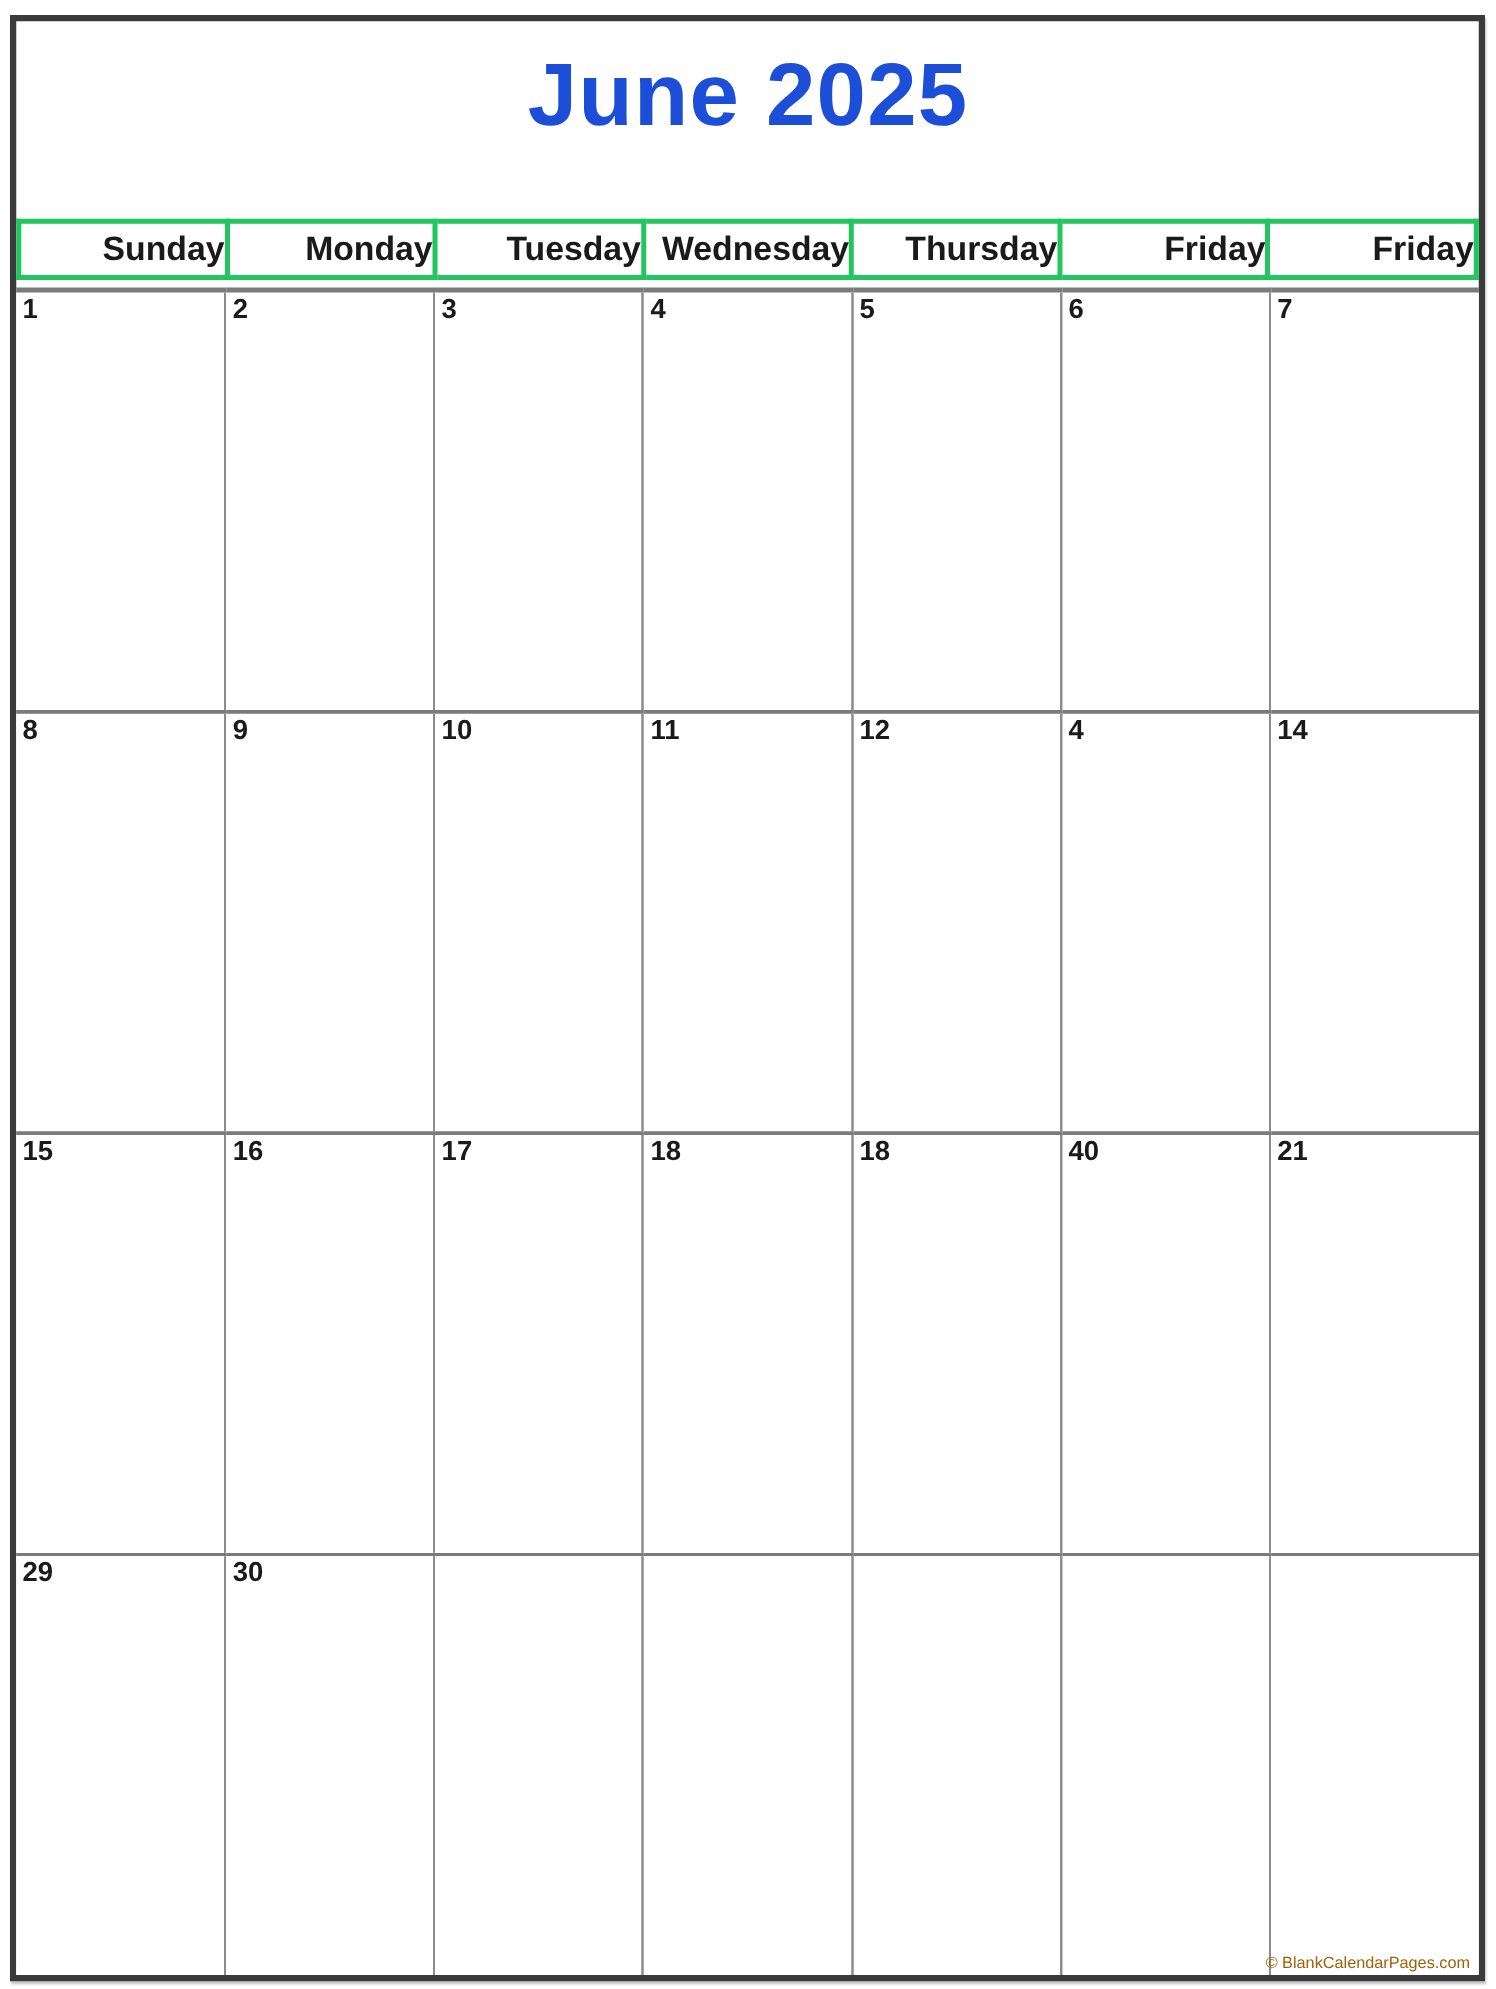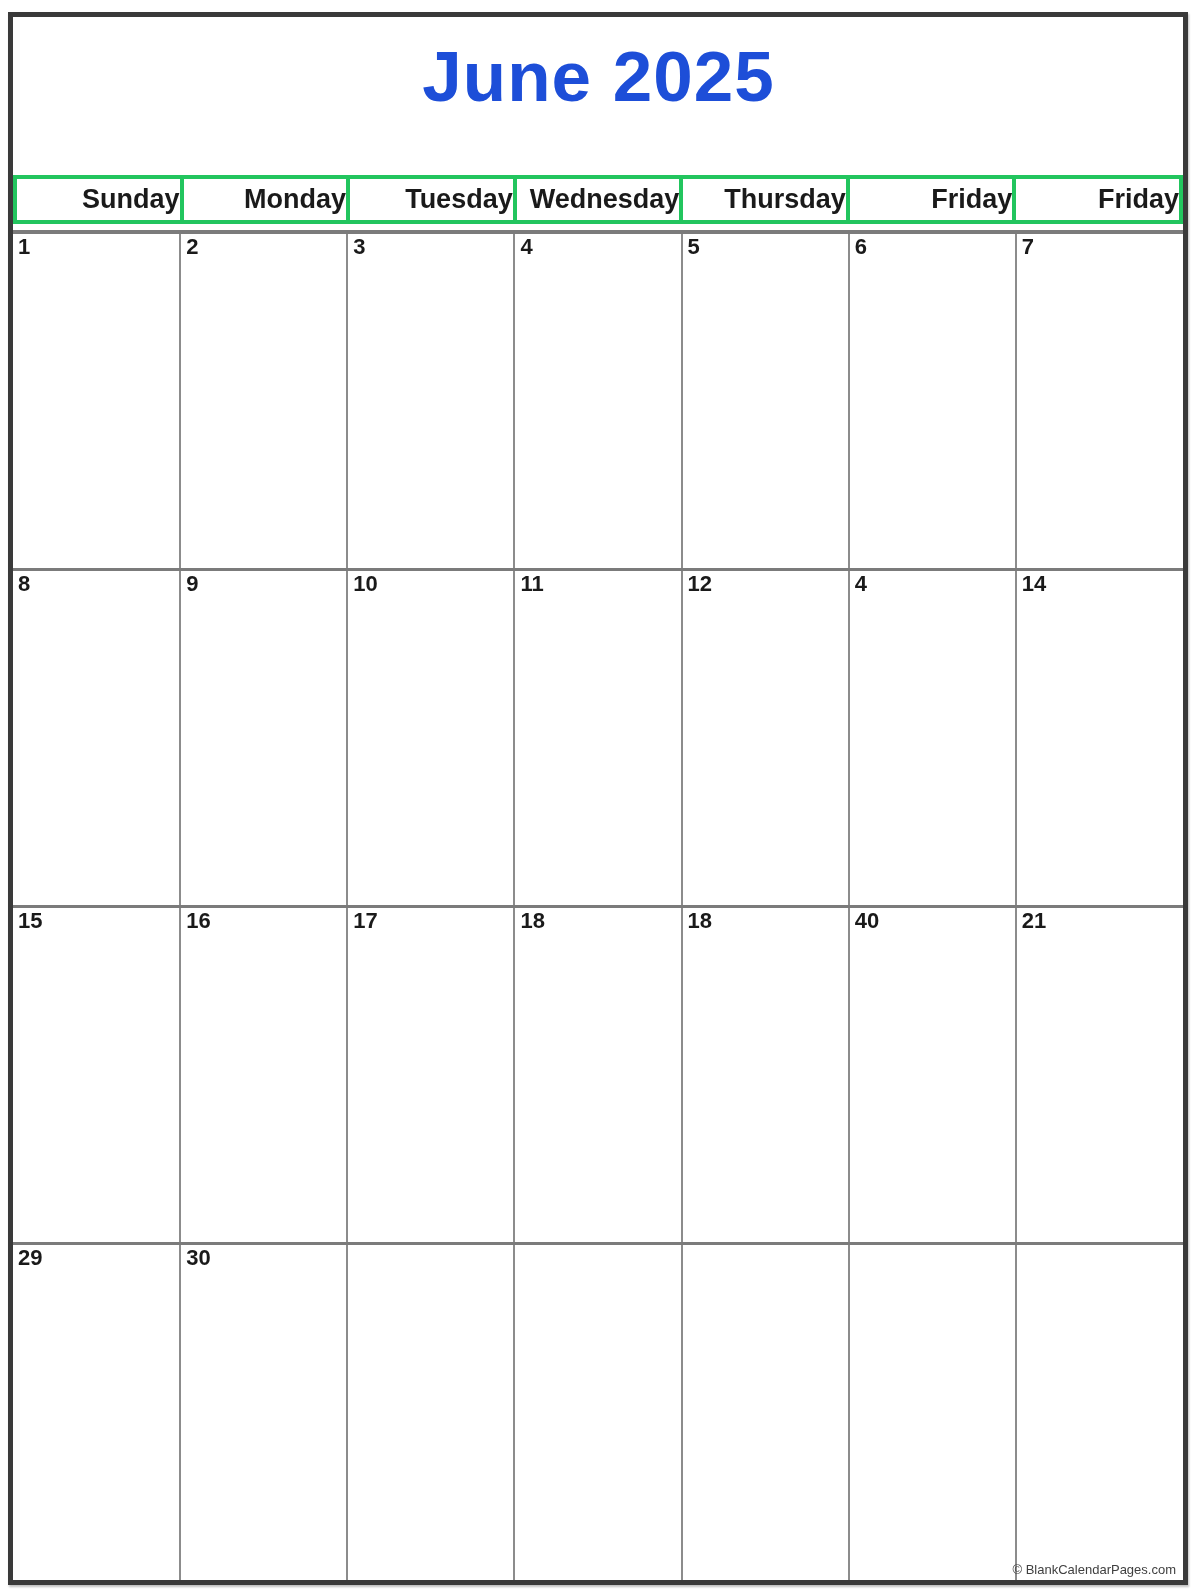--- a/index.html
+++ b/index.html
@@ -87,21 +87,21 @@
     font-weight: bold;
     color: #1a1a1a;
     line-height: 1.1;
   }
   .watermark {
     position: absolute;
     right: 7px;
     bottom: 3px;
     font-size: 13px;
     font-weight: normal;
-    color: #404040;
+    color: #a16207;
     white-space: nowrap;
   }
 </style>
 </head>
 <body>
 
 <div class="page">
   <div class="frame"></div>
 
   <div class="title">June 2025</div>

